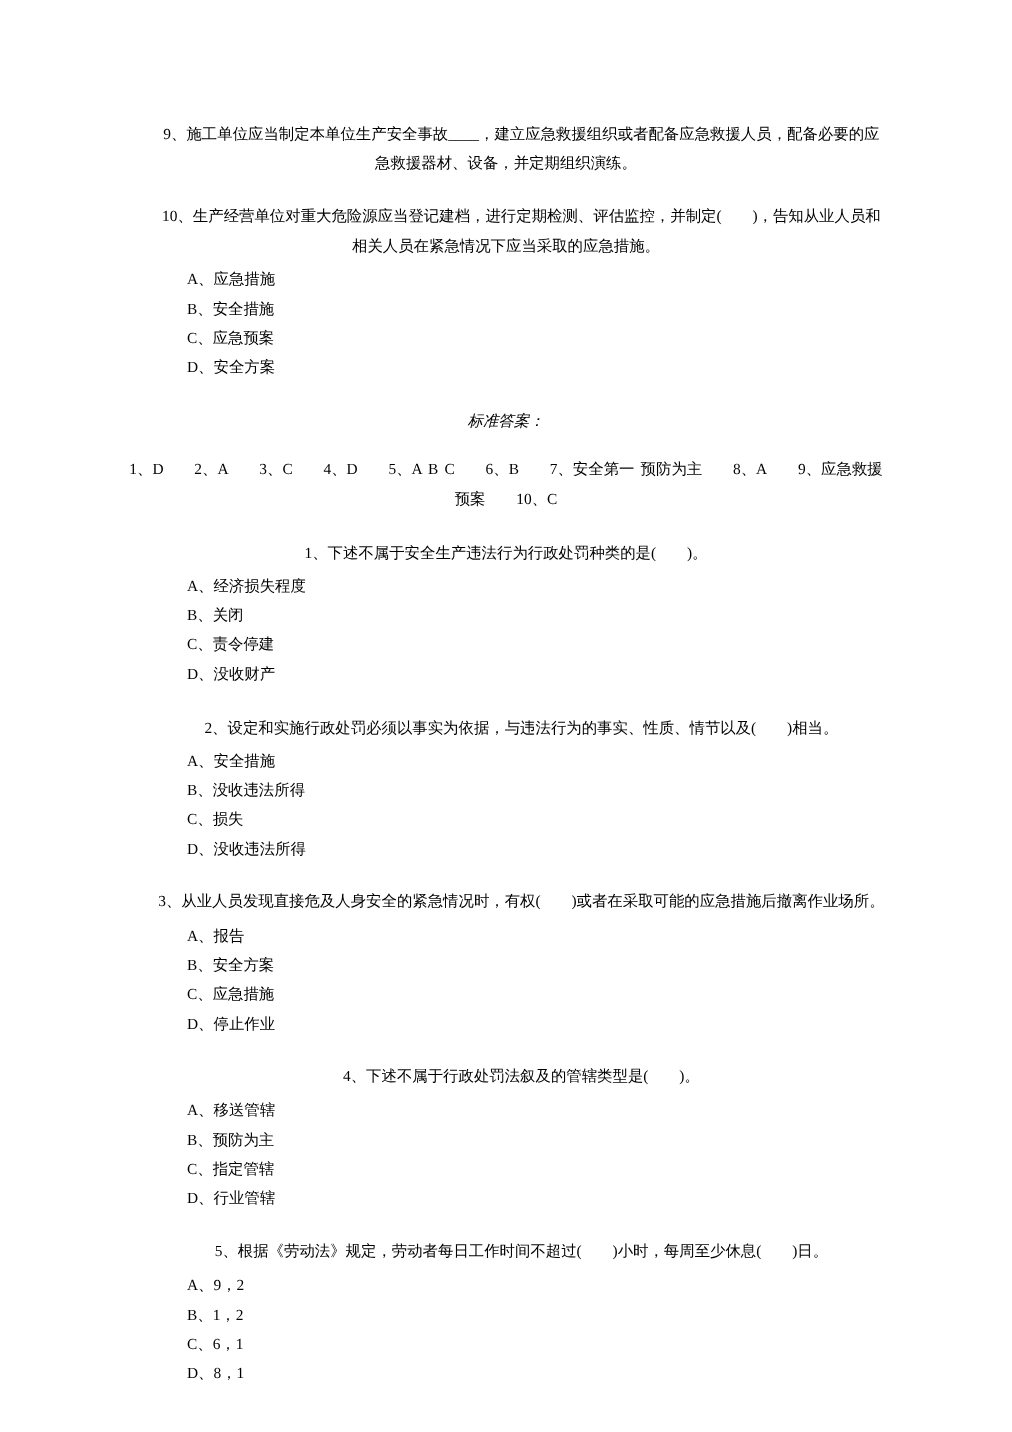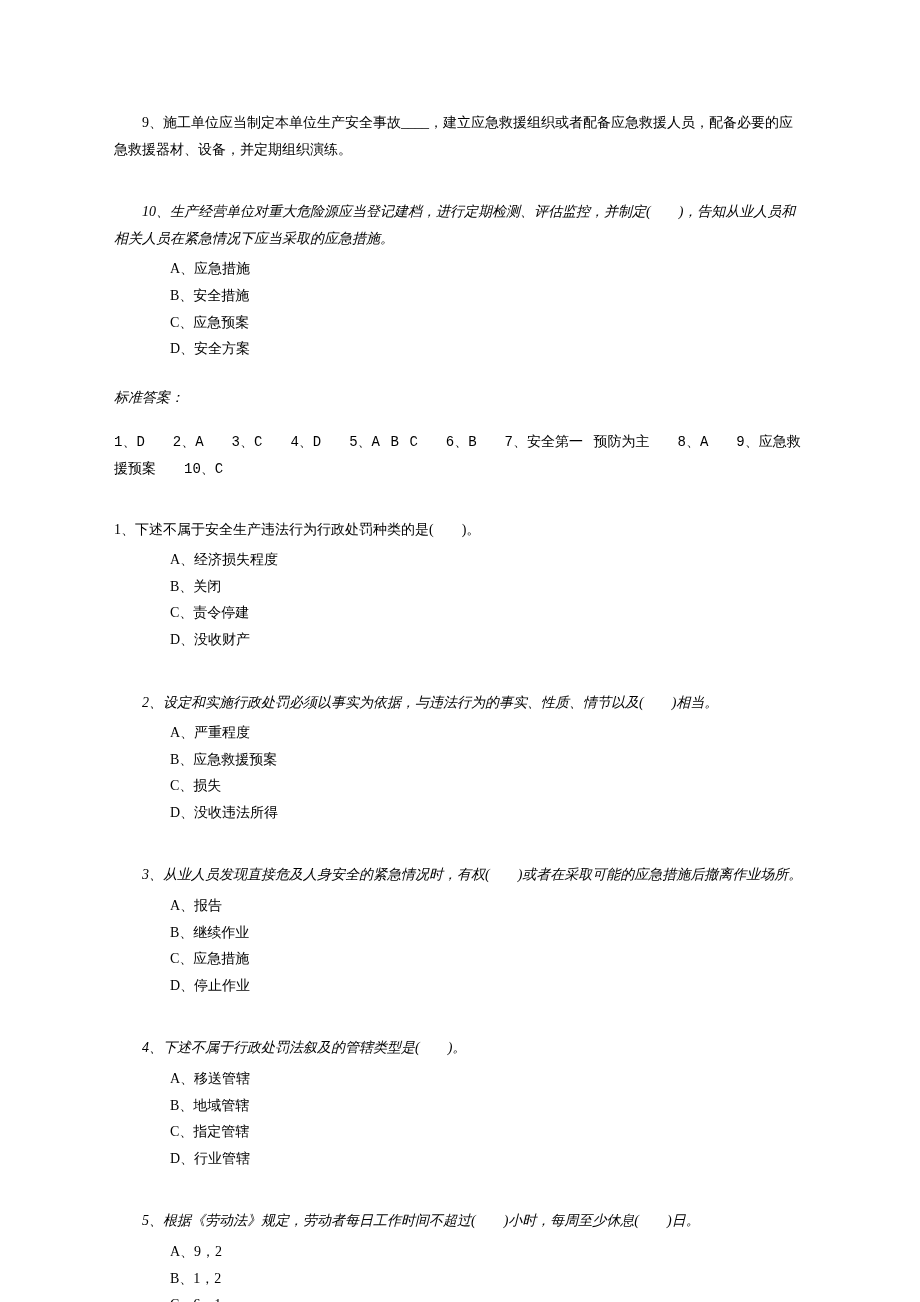--- a/index.html
+++ b/index.html
@@ -8,40 +8,39 @@
       line-height: 1.9;
       color: #000;
       background: #fff;
       margin: 0;
       padding: 110px 114px 80px 114px;
       width: 920px;
       box-sizing: border-box;
     }
     .para {
       margin: 0 0 4px 0;
+      text-align: center;
     }
     .indent-2 {
       text-indent: 2em;
     }
     .option {
       margin: 0;
       padding-left: 4em;
     }
     .section-gap {
-      margin-top: 36px;
-      font-style: italic;
+      margin-top: 22px;
     }
     .answer-key-label {
       margin: 22px 0 18px 0;
       font-style: italic;
     }
     .answer-line {
-      margin: 0 0 34px 0;
+      margin: 0 0 22px 0;
       word-spacing: 0.15em;
-      font-family: Liberation Mono, monospace;
     }
   </style>
 </head>
 <body>
 
 <p class="para indent-2">9、施工单位应当制定本单位生产安全事故____，建立应急救援组织或者配备应急救援人员，配备必要的应急救援器材、设备，并定期组织演练。</p>
 
 <p class="para indent-2 section-gap">10、生产经营单位对重大危险源应当登记建档，进行定期检测、评估监控，并制定(  )，告知从业人员和相关人员在紧急情况下应当采取的应急措施。</p>
 <p class="option">A、应急措施</p>
 <p class="option">B、安全措施</p>
@@ -51,34 +50,34 @@
 <p class="para answer-key-label">标准答案：</p>
 <p class="para answer-line">1、D  2、A  3、C  4、D  5、A B C  6、B  7、安全第一 预防为主  8、A  9、应急救援预案  10、C</p>
 
 <p class="para">1、下述不属于安全生产违法行为行政处罚种类的是(  )。</p>
 <p class="option">A、经济损失程度</p>
 <p class="option">B、关闭</p>
 <p class="option">C、责令停建</p>
 <p class="option">D、没收财产</p>
 
 <p class="para indent-2 section-gap">2、设定和实施行政处罚必须以事实为依据，与违法行为的事实、性质、情节以及(  )相当。</p>
-<p class="option">A、严重程度</p>
-<p class="option">B、应急救援预案</p>
+<p class="option">A、安全措施</p>
+<p class="option">B、没收违法所得</p>
 <p class="option">C、损失</p>
 <p class="option">D、没收违法所得</p>
 
 <p class="para indent-2 section-gap">3、从业人员发现直接危及人身安全的紧急情况时，有权(  )或者在采取可能的应急措施后撤离作业场所。</p>
 <p class="option">A、报告</p>
-<p class="option">B、继续作业</p>
+<p class="option">B、安全方案</p>
 <p class="option">C、应急措施</p>
 <p class="option">D、停止作业</p>
 
 <p class="para indent-2 section-gap">4、下述不属于行政处罚法叙及的管辖类型是(  )。</p>
 <p class="option">A、移送管辖</p>
-<p class="option">B、地域管辖</p>
+<p class="option">B、预防为主</p>
 <p class="option">C、指定管辖</p>
 <p class="option">D、行业管辖</p>
 
 <p class="para indent-2 section-gap">5、根据《劳动法》规定，劳动者每日工作时间不超过(  )小时，每周至少休息(  )日。</p>
 <p class="option">A、9，2</p>
 <p class="option">B、1，2</p>
 <p class="option">C、6，1</p>
 <p class="option">D、8，1</p>
 
 </body></html>

